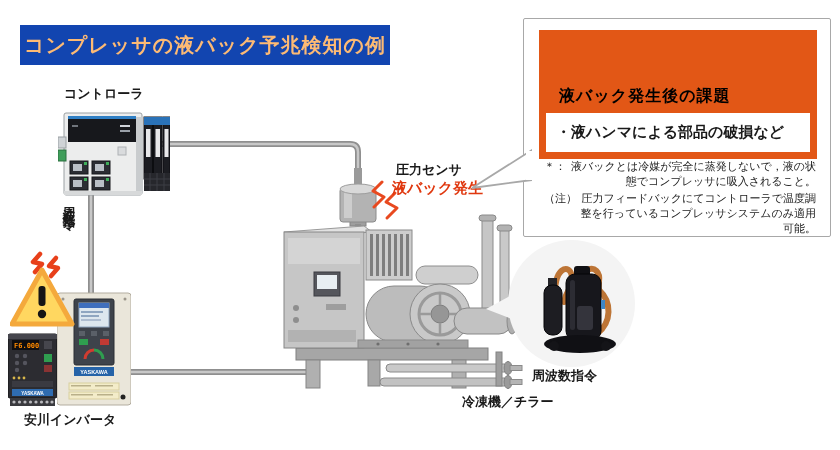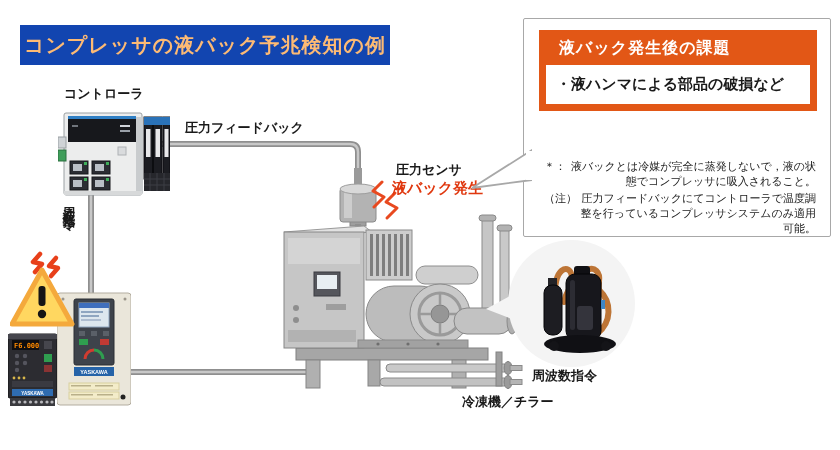--- a/index.html
+++ b/index.html
@@ -24,21 +24,21 @@
   
   .panel {
     left:523px; top:18px; width:308px; height:219px; background:#fff;
     border:1.5px solid #a8a8a8; border-radius:2px; z-index:3;
   }
   .panel-tail { left:470px; top:142px; z-index:4; }
   .issue-box {
     position:absolute; left:15px; top:11px; width:278px; background:#e25716; padding-bottom:7px;
   }
   .issue-head {
-    color:#ffffff; font-size:16px; font-weight:bold; padding:8px 10px 6px 20px; letter-spacing:1px;
+    color:#000000; font-size:16px; font-weight:bold; padding:8px 10px 6px 20px; letter-spacing:1px;margin-top:48px;
   }
   .issue-body {
     background:#fff; margin:0 7px; padding:7px 10px 8px 10px;
   }
   .bullet { font-size:15px; font-weight:bold; color:#1a1a1a; line-height:24px; white-space:nowrap; }
   .notes { position:absolute; left:20px; top:138px; width:272px; font-size:11px; color:#222; }
   .note-row { display:flex; line-height:15px; margin-top:2px; }
   .note-marker { flex:none; white-space:nowrap; }
   .note-text { flex:1;text-align:right; }
   
@@ -103,21 +103,20 @@
       <rect x="48" y="59" width="3" height="3" fill="#3fae5a"></rect>
       <rect x="26" y="75" width="3" height="3" fill="#3fae5a"></rect>
       <rect x="48" y="75" width="3" height="3" fill="#3fae5a"></rect>
     </g>
 
     <rect x="0" y="34" width="8" height="11" fill="#cfd3d6" stroke="#9aa0a3"></rect>
     <rect x="0" y="47" width="8" height="11" fill="#3f9e5a" stroke="#2c7040"></rect>
     <rect x="6" y="88" width="78" height="4" fill="#d7d9da"></rect>
   </svg>
 
-  <div class="abs lbl" style="left:185px; top:119px;">圧力フィードバック</div>
   <div class="abs lbl lbl-vert" style="left:60px; top:196px; height:86px; font-size:12.5px;">周波数指令</div>
 
   <svg class="abs dev" style="left:336px; top:168px;" width="46" height="82" viewBox="0 0 46 82">
     <rect x="18" y="0" width="8" height="22" fill="#9a9a9a"></rect>
     <rect x="14" y="50" width="16" height="8" fill="#9e9e9e" stroke="#848484"></rect>
     <rect x="19" y="56" width="6" height="26" fill="#8f8f8f"></rect>
     <rect x="4" y="20" width="36" height="34" rx="3" fill="#b3b3b3" stroke="#8a8a8a"></rect>
     <rect x="8" y="24" width="8" height="26" fill="#cdcdcd"></rect>
     <ellipse cx="22" cy="21" rx="18" ry="5" fill="#d8d8d8" stroke="#9e9e9e"></ellipse>
   </svg>
@@ -186,20 +185,21 @@
     <rect x="17" y="76" width="40" height="9" fill="#2563a8"></rect>
     <text x="37" y="82.8" text-anchor="middle" font-size="5.5" font-weight="bold" fill="#ffffff">YASKAWA</text>
     <rect x="12" y="92" width="50" height="7" fill="#f3ecc9" stroke="#d8cf9e"></rect>
     <rect x="14" y="94" width="20" height="1.5" fill="#b9b08a"></rect>
       <rect x="38" y="94" width="18" height="1.5" fill="#b9b08a"></rect>
     <rect x="12" y="101" width="50" height="7" fill="#f3ecc9" stroke="#d8cf9e"></rect>
     <rect x="14" y="103" width="22" height="1.5" fill="#b9b08a"></rect>
       <rect x="40" y="103" width="16" height="1.5" fill="#b9b08a"></rect>
     <circle cx="66" cy="106" r="2.5" fill="#222"></circle>
   </svg>
+  <div class="abs lbl" style="left:24px; top:411px;">安川インバータ</div>
 
   <svg class="abs dev" style="left:268px; top:212px;" width="258" height="198" viewBox="0 0 258 198">
 
     <rect x="28" y="136" width="192" height="12" fill="#a6a6a6" stroke="#808080"></rect>
     <rect x="38" y="148" width="14" height="28" fill="#b0b0b0" stroke="#858585"></rect>
     <rect x="184" y="148" width="14" height="28" fill="#b0b0b0" stroke="#858585"></rect>
     <rect x="100" y="148" width="12" height="26" fill="#a8a8a8" stroke="#858585"></rect>
 
     <rect x="112" y="166" width="128" height="8" rx="4" fill="#c2c2c2" stroke="#8a8a8a"></rect>
     <rect x="118" y="152" width="122" height="8" rx="4" fill="#c9c9c9" stroke="#8a8a8a"></rect>

